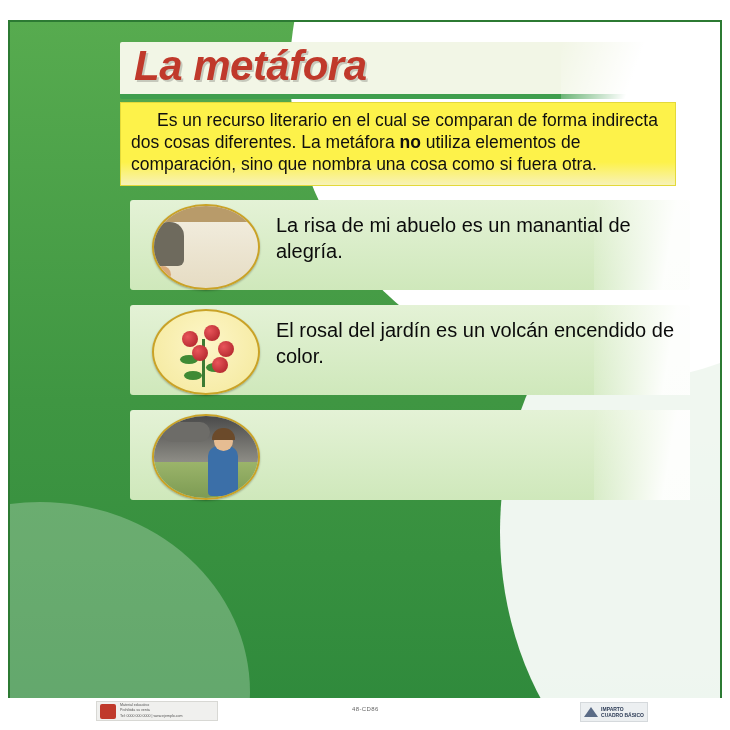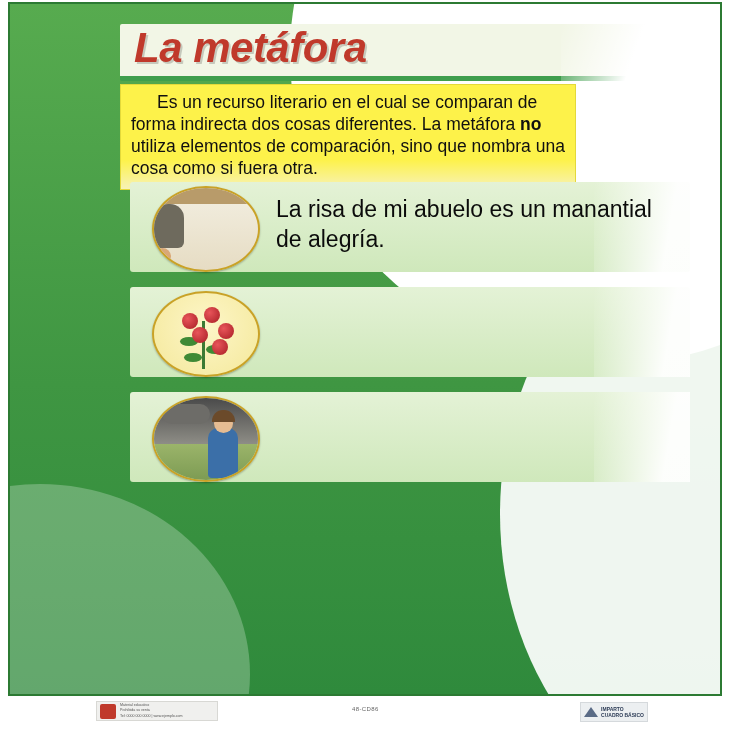--- a/index.html
+++ b/index.html
@@ -19,21 +19,21 @@
     width: 730px;
     height: 730px;
     background: #ffffff;
     overflow: hidden;
   }
 
   
   .frame {
     position: absolute;
     left: 8px;
-    top: 2px;
+    top: 20px;
     width: 714px;
     height: 694px;
     background: #3f9e4d;
     background: linear-gradient(180deg, #57ab4f 0%, #3f9642 55%, #2f8a3c 100%);
     border: 2px solid #2c7a33;
     box-sizing: border-box;
     overflow: hidden;
   }
 
   
@@ -108,21 +108,21 @@
     letter-spacing: -0.5px;
     text-shadow: 2px 2px 0 rgba(0,0,0,0.18);
     white-space: nowrap;
   }
 
   
   .definition {
     position: absolute;
     left: 82px;
     top: 68px;
-    width: 456px;
+    width: 556px;
     min-height: 84px;
     background: #fdf33f;
     background: linear-gradient(180deg, #fdf24a 0%, #fdf24a 72%, #f7f2b8 100%);
     border: 1px solid #e3d93a;
     padding: 7px 10px 9px 10px;
     box-sizing: border-box;
     font-size: 17.5px;
     line-height: 1.25;
     color: #101010;
     text-align: left;
@@ -159,21 +159,21 @@
     top: 0;
     width: 96px;
     height: 100%;
     background: linear-gradient(100deg, rgba(255,255,255,0) 0%, rgba(255,255,255,0.95) 75%);
   }
   .row-text {
     position: absolute;
     left: 172px;
     top: 18px;
     width: 400px;
-    font-size: 23px;
+    font-size: 20px;
     line-height: 1.32;
     color: #0b0b0b;
   }
 
   
   .thumb {
     position: absolute;
     left: 48px;
     top: 10px;
     width: 104px;
@@ -336,20 +336,21 @@
             <div class="stem"></div>
             <div class="leaf" style="left:26px; top:44px;"></div>
             <div class="leaf" style="left:52px; top:52px;"></div>
             <div class="leaf" style="left:30px; top:60px;"></div>
             <div class="rose" style="left:28px; top:20px;"></div>
             <div class="rose" style="left:50px; top:14px;"></div>
             <div class="rose" style="left:64px; top:30px;"></div>
             <div class="rose" style="left:38px; top:34px;"></div>
             <div class="rose" style="left:58px; top:46px;"></div>
           </div>
+          <div class="row-text">El rosal del jardín es un volcán encendido de color.</div>
         </div>
 
         <div class="row">
           <div class="row-bg"></div>
           <div class="thumb t4">
             <div class="sky"></div>
             <div class="cloud"></div>
             <div class="field"></div>
             <div class="person-body"></div>
             <div class="person-head"></div>

